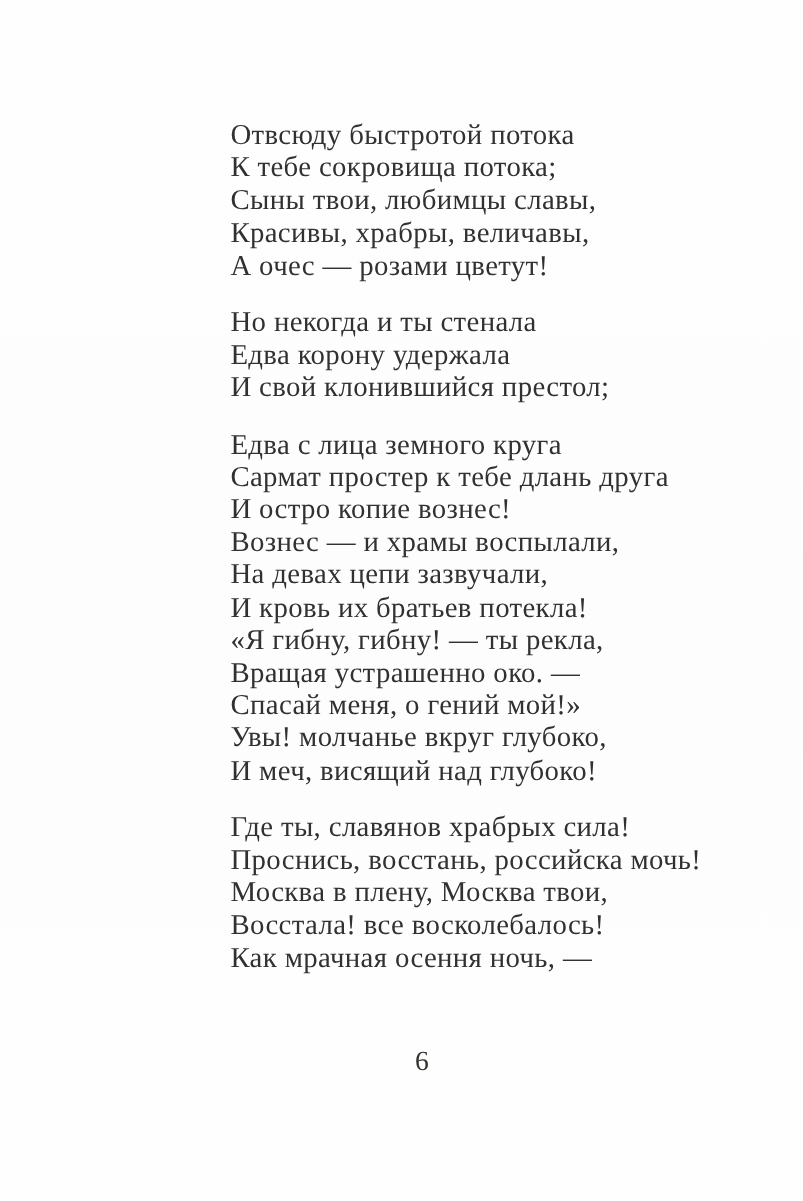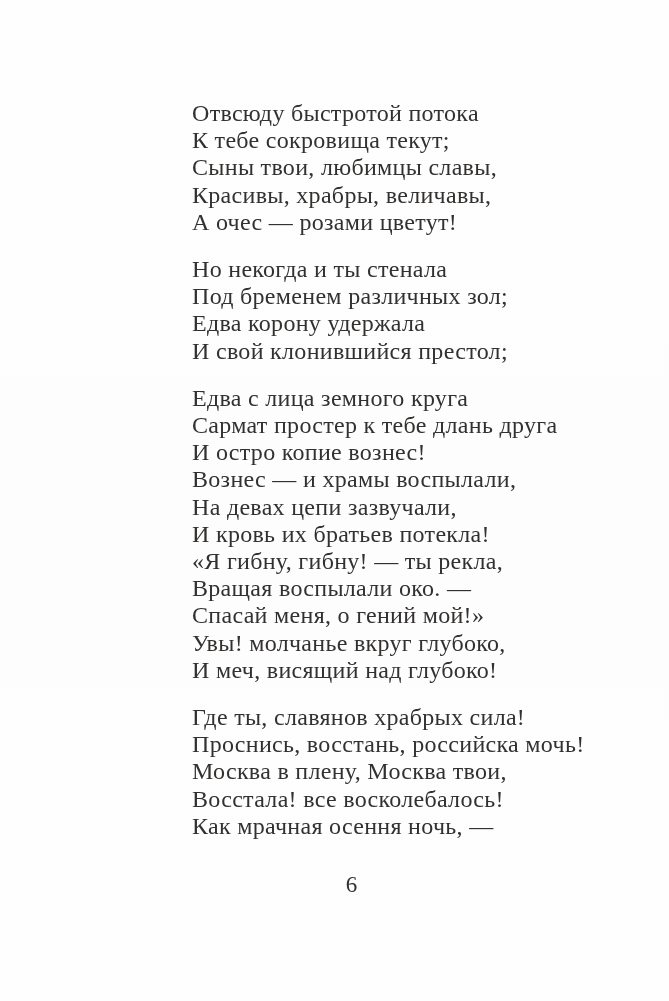--- a/index.html
+++ b/index.html
@@ -49,42 +49,41 @@
   }
 </style>
 </head>
 <body>
 
 <div class="book-page">
   <div class="text-block">
 
     <div class="stanza">
       <div class="line">Отвсюду быстротой потока</div>
-      <div class="line">К тебе сокровища текут;</div>
+      <div class="line">К тебе сокровища потока;</div>
       <div class="line">Сыны твои, любимцы славы,</div>
       <div class="line">Красивы, храбры, величавы,</div>
       <div class="line">А очес — розами цветут!</div>
     </div>
 
     <div class="stanza">
       <div class="line">Но некогда и ты стенала</div>
-      <div class="line">Под бременем различных зол;</div>
       <div class="line">Едва корону удержала</div>
       <div class="line">И свой клонившийся престол;</div>
     </div>
 
     <div class="stanza">
       <div class="line">Едва с лица земного круга</div>
       <div class="line">Сармат простер к тебе длань друга</div>
       <div class="line">И остро копие вознес!</div>
       <div class="line">Вознес — и храмы воспылали,</div>
       <div class="line">На девах цепи зазвучали,</div>
       <div class="line">И кровь их братьев потекла!</div>
       <div class="line">«Я гибну, гибну! — ты рекла,</div>
-      <div class="line">Вращая воспылали око. —</div>
+      <div class="line">Вращая устрашенно око. —</div>
       <div class="line">Спасай меня, о гений мой!»</div>
       <div class="line">Увы! молчанье вкруг глубоко,</div>
       <div class="line">И меч, висящий над глубоко!</div>
     </div>
 
     <div class="stanza">
       <div class="line">Где ты, славянов храбрых сила!</div>
       <div class="line">Проснись, восстань, российска мочь!</div>
       <div class="line">Москва в плену, Москва твои,</div>
       <div class="line">Восстала! все восколебалось!</div>

